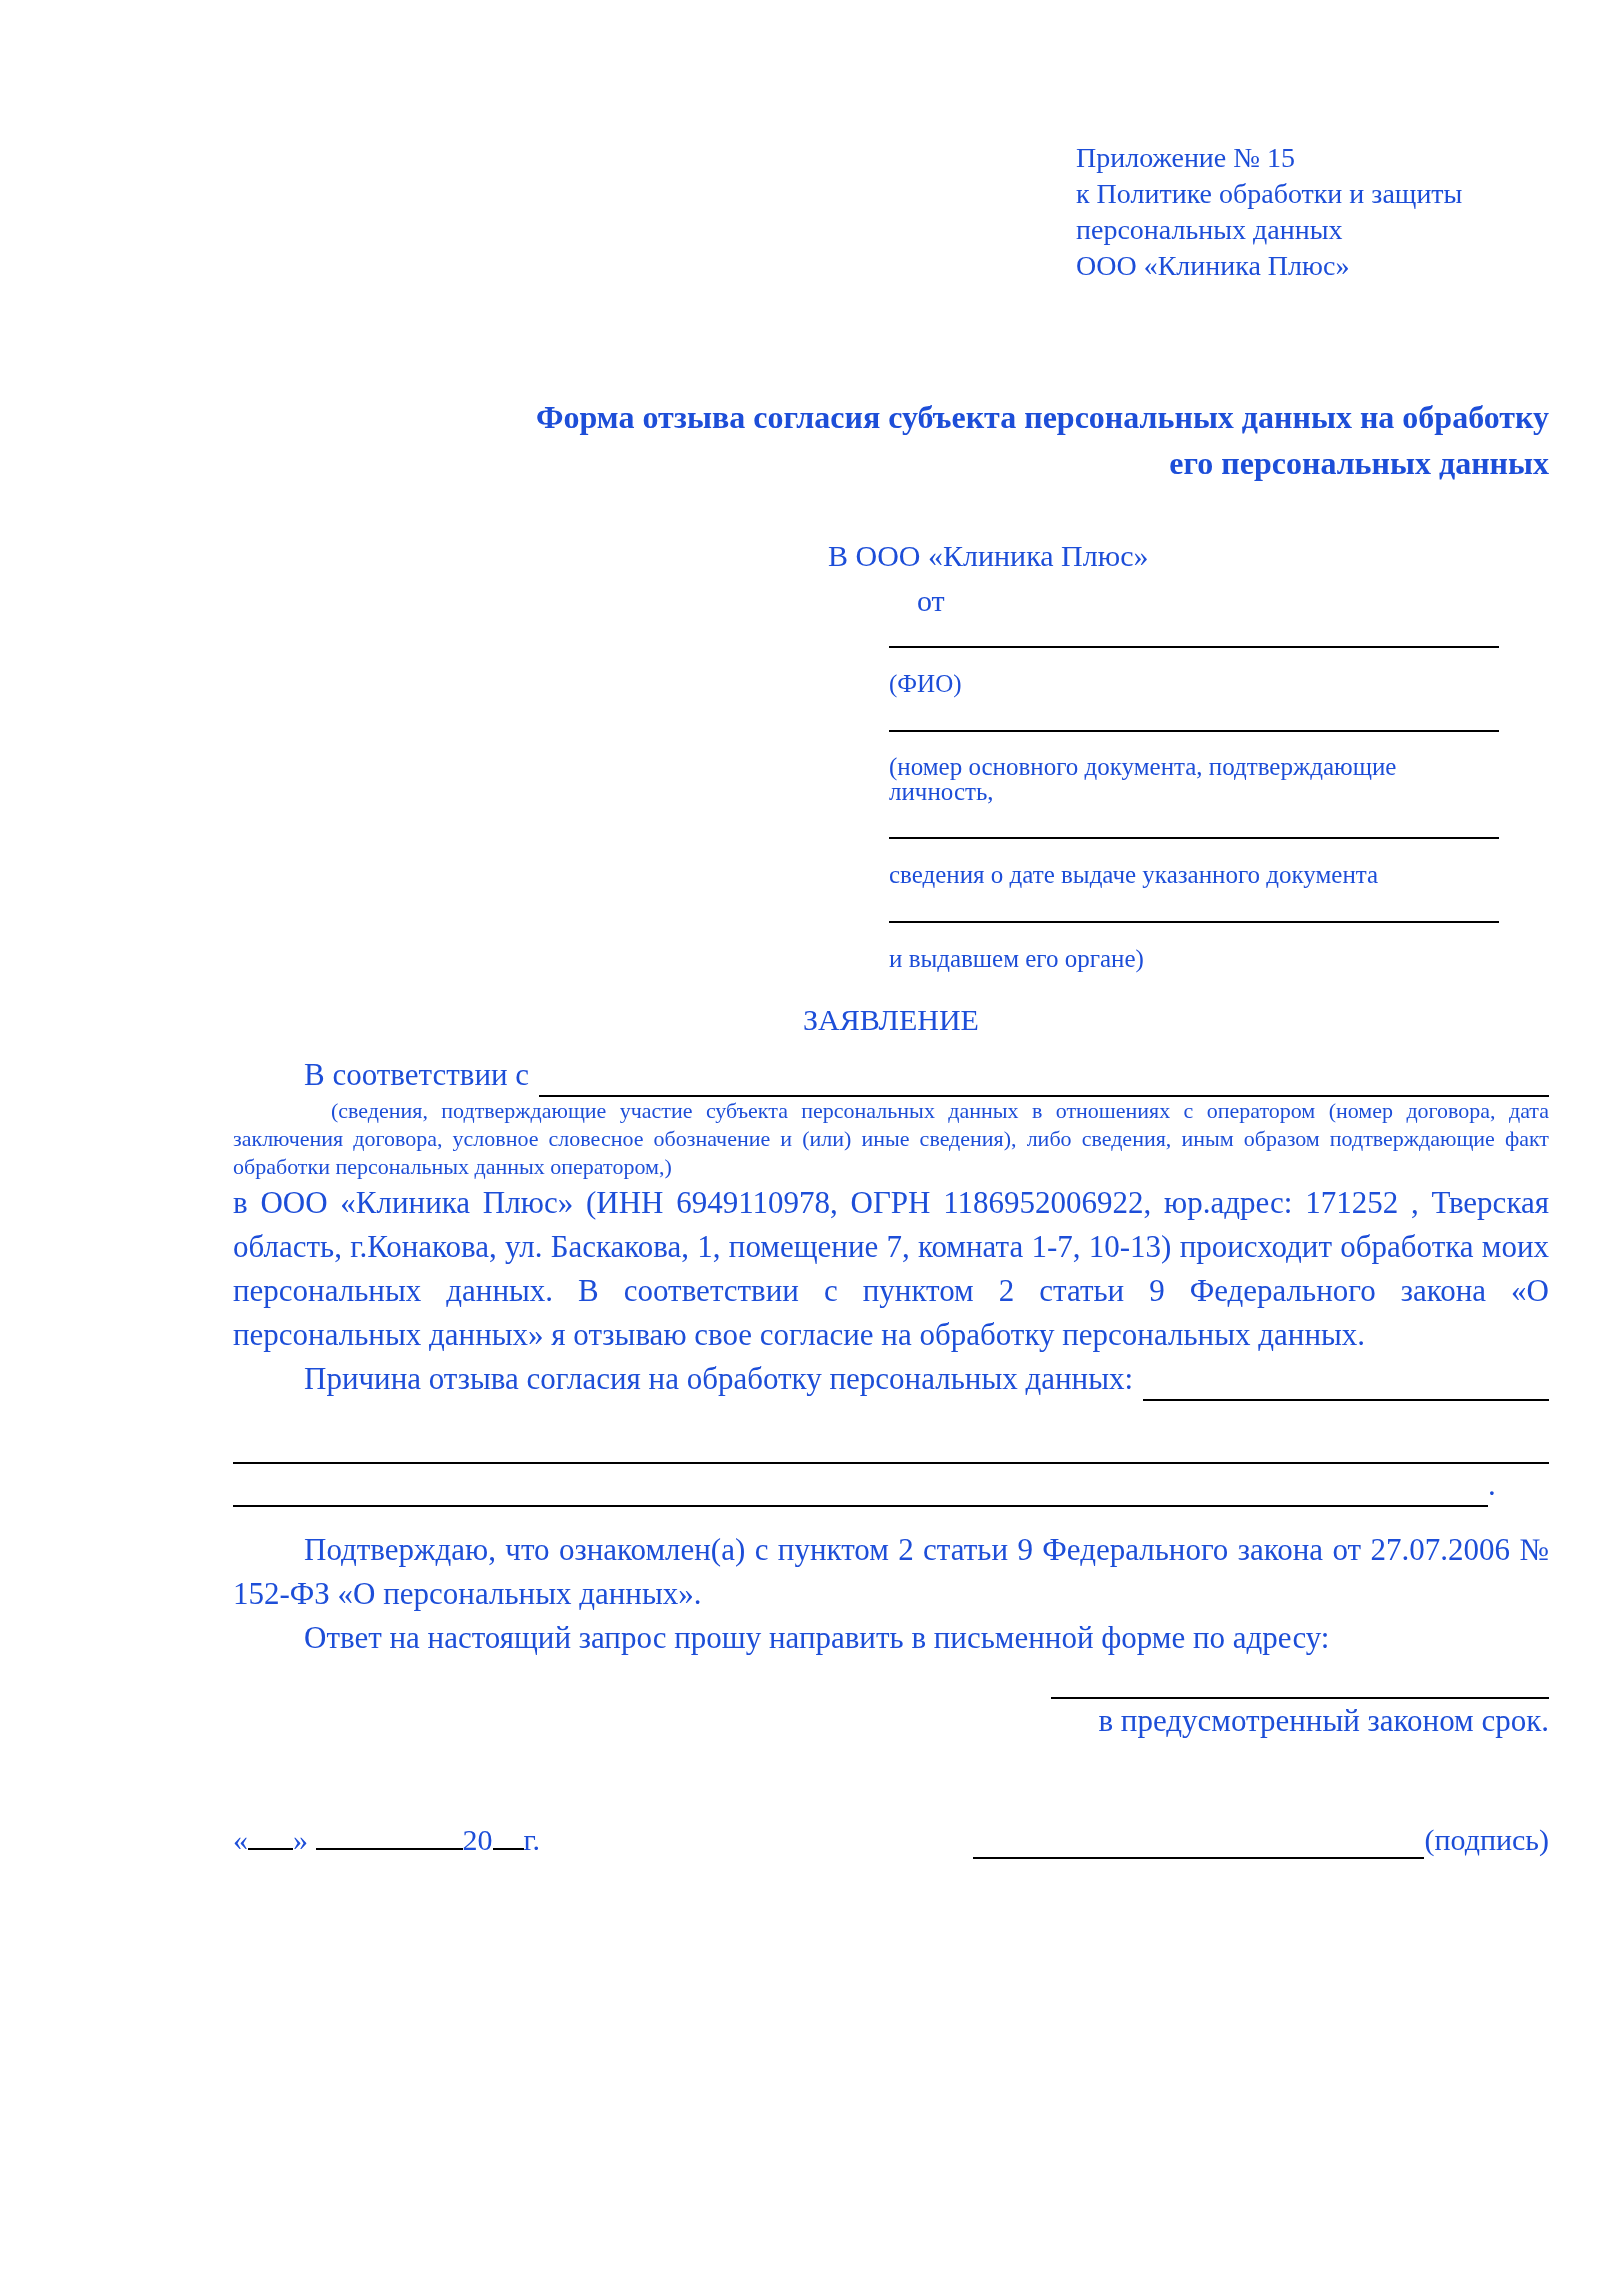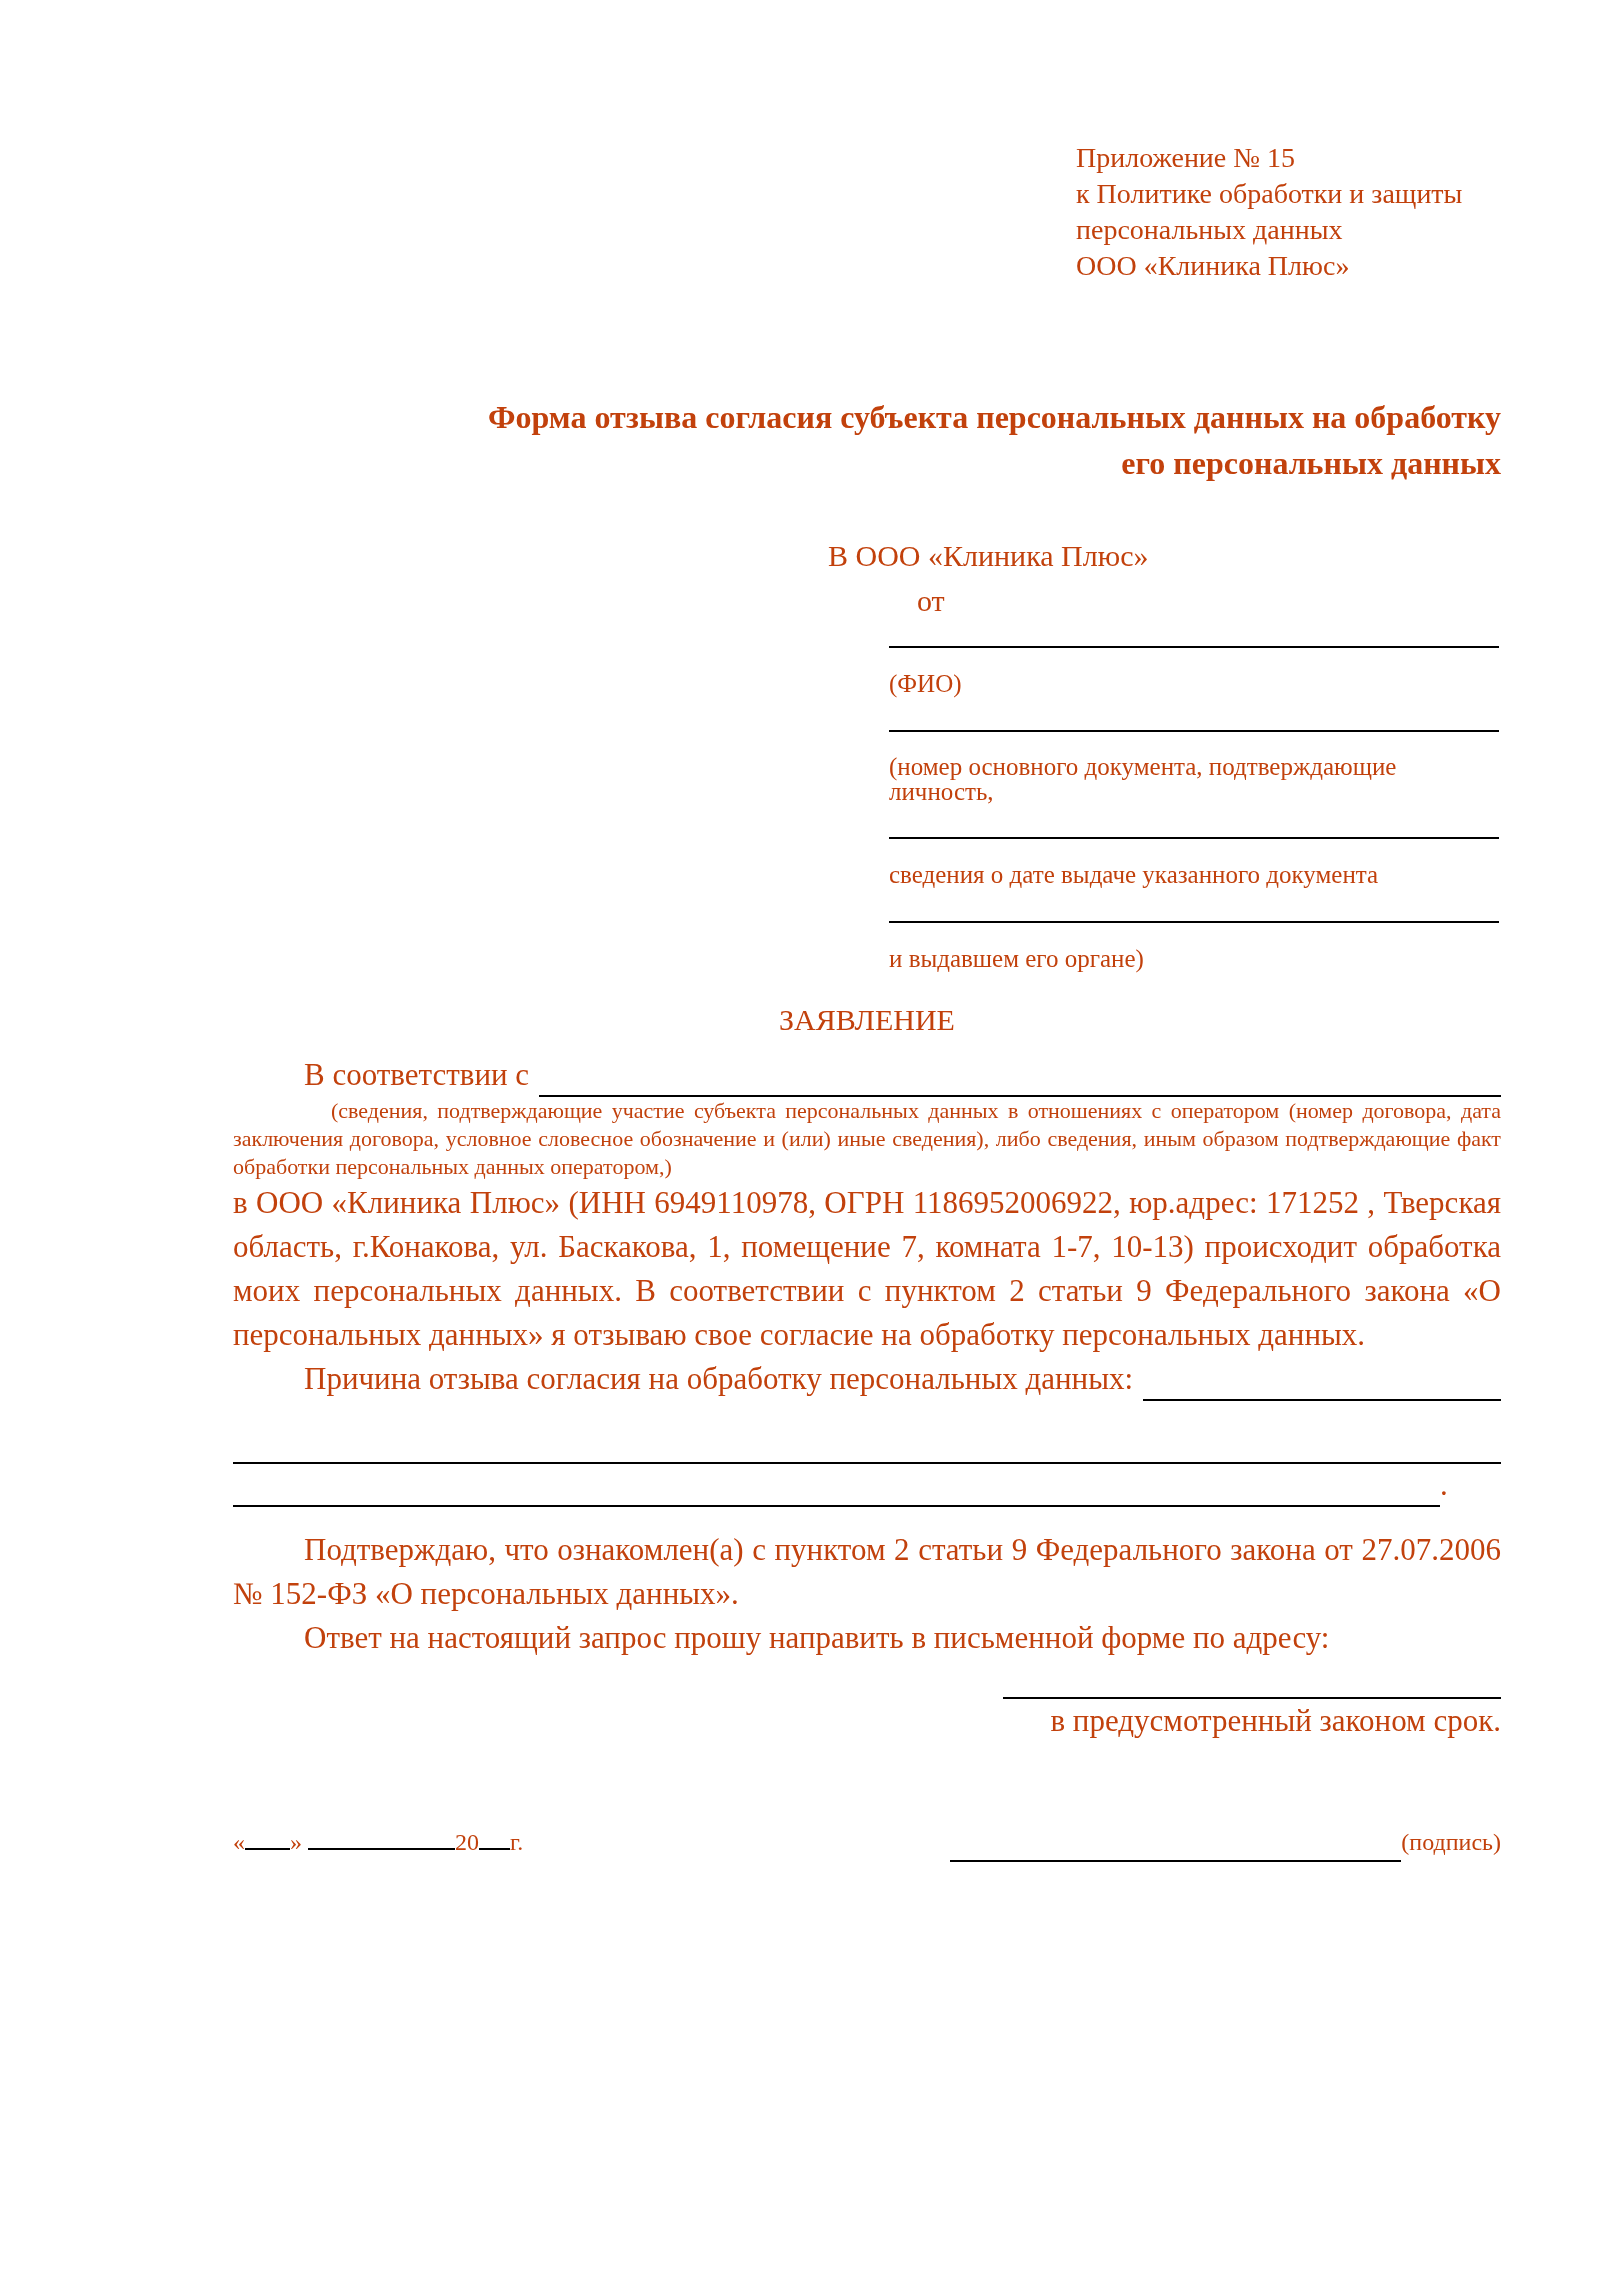--- a/index.html
+++ b/index.html
@@ -1,23 +1,23 @@
 <!DOCTYPE html>
 <html><head>
 <meta charset="utf-8">
 <style>
   html,body { margin:0; padding:0; background:#ffffff; }
   .page {
     position:relative;
     width:1621px; height:2293px;
     background:#ffffff;
-    color:#c2410c;
+    color:#1d4ed8;
     font-family:"Liberation Serif", serif;
     box-sizing:border-box;
-    padding:140px 120px 0 233px;
+    padding:140px 72px 0 233px;
     overflow:hidden;
   }
 
   
   .appendix { margin-left:843px; font-size:28px; line-height:36px; }
 
   
   .doc-title {
     margin-top:110px;
     text-align:right;
@@ -61,21 +61,21 @@
   .writein-row  { display:flex; align-items:flex-end; height:43px; }
   .writein-row .fill { width:calc(100% - 61px); border-bottom:2.9px solid #000; height:42px; }
 
   .answer-row { display:flex; align-items:flex-end;flex-direction:column; }
   .answer-row .fill { width:498px; border-bottom:2.9px solid #000; height:37px; }
 
   
   .sig-row {
     margin-top:76px;
     display:flex; justify-content:space-between; align-items:flex-end;
-    font-size:24px; line-height:39px;
+    font-size:30px; line-height:39px;
   }
   .bl { display:inline-block; border-bottom:2.9px solid #000; height:29px; vertical-align:baseline; }
   .w46 { width:45px; } .w150 { width:147px; } .w32 { width:31px; } .w460 { width:451px; }
   .sig-right { display:flex; align-items:flex-end; }
 </style>
 </head>
 <body>
 
 <div class="page">
 

